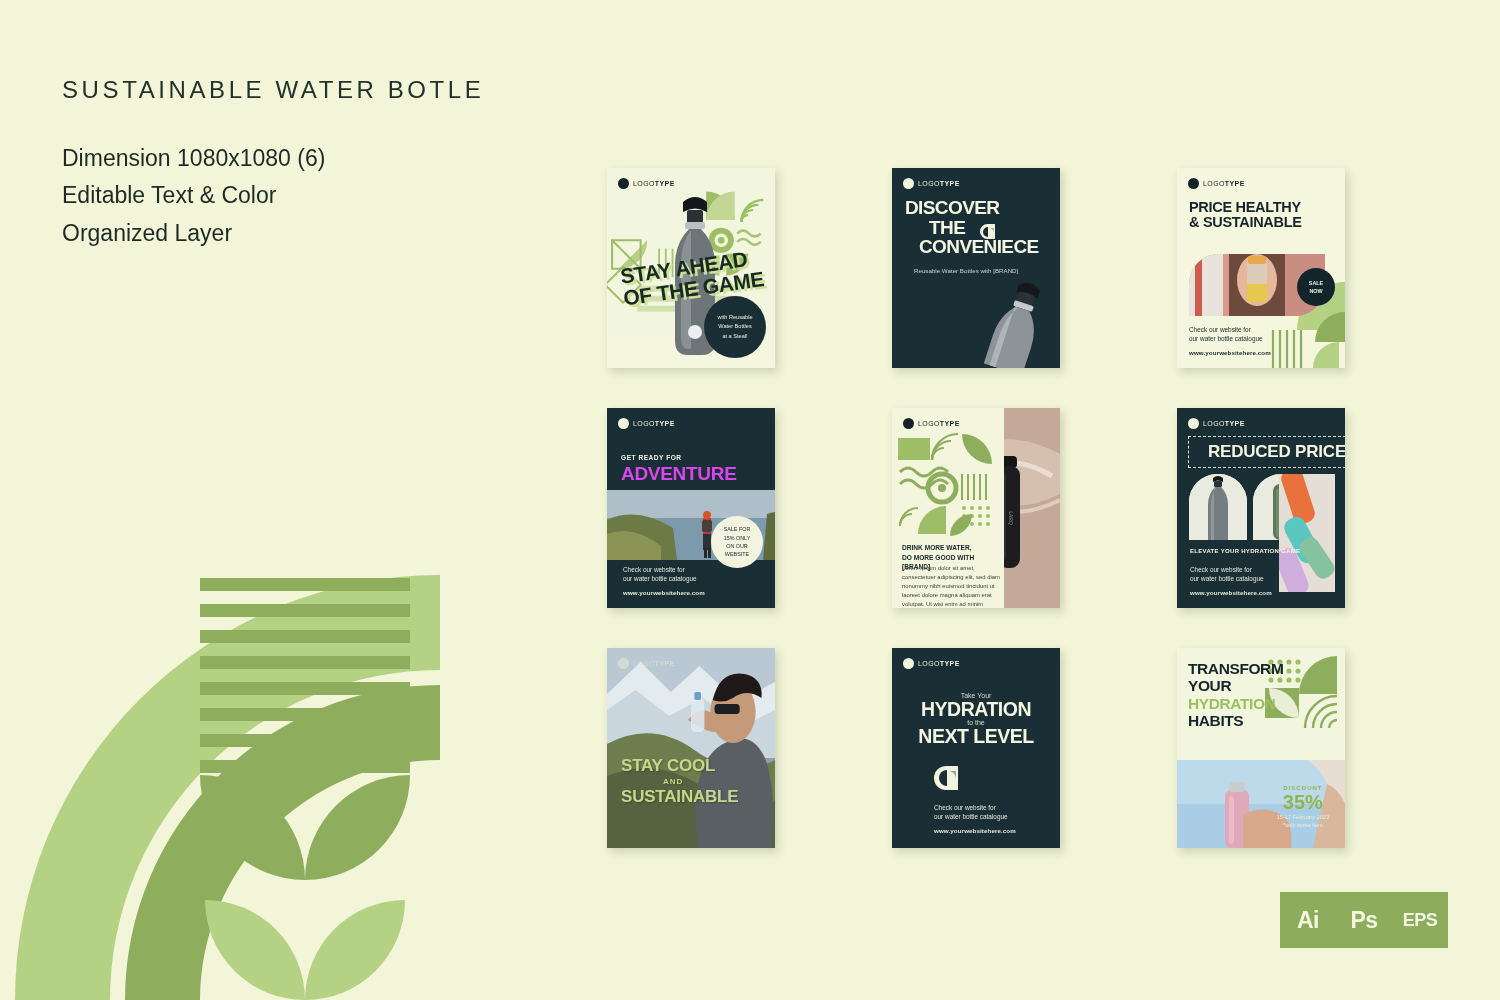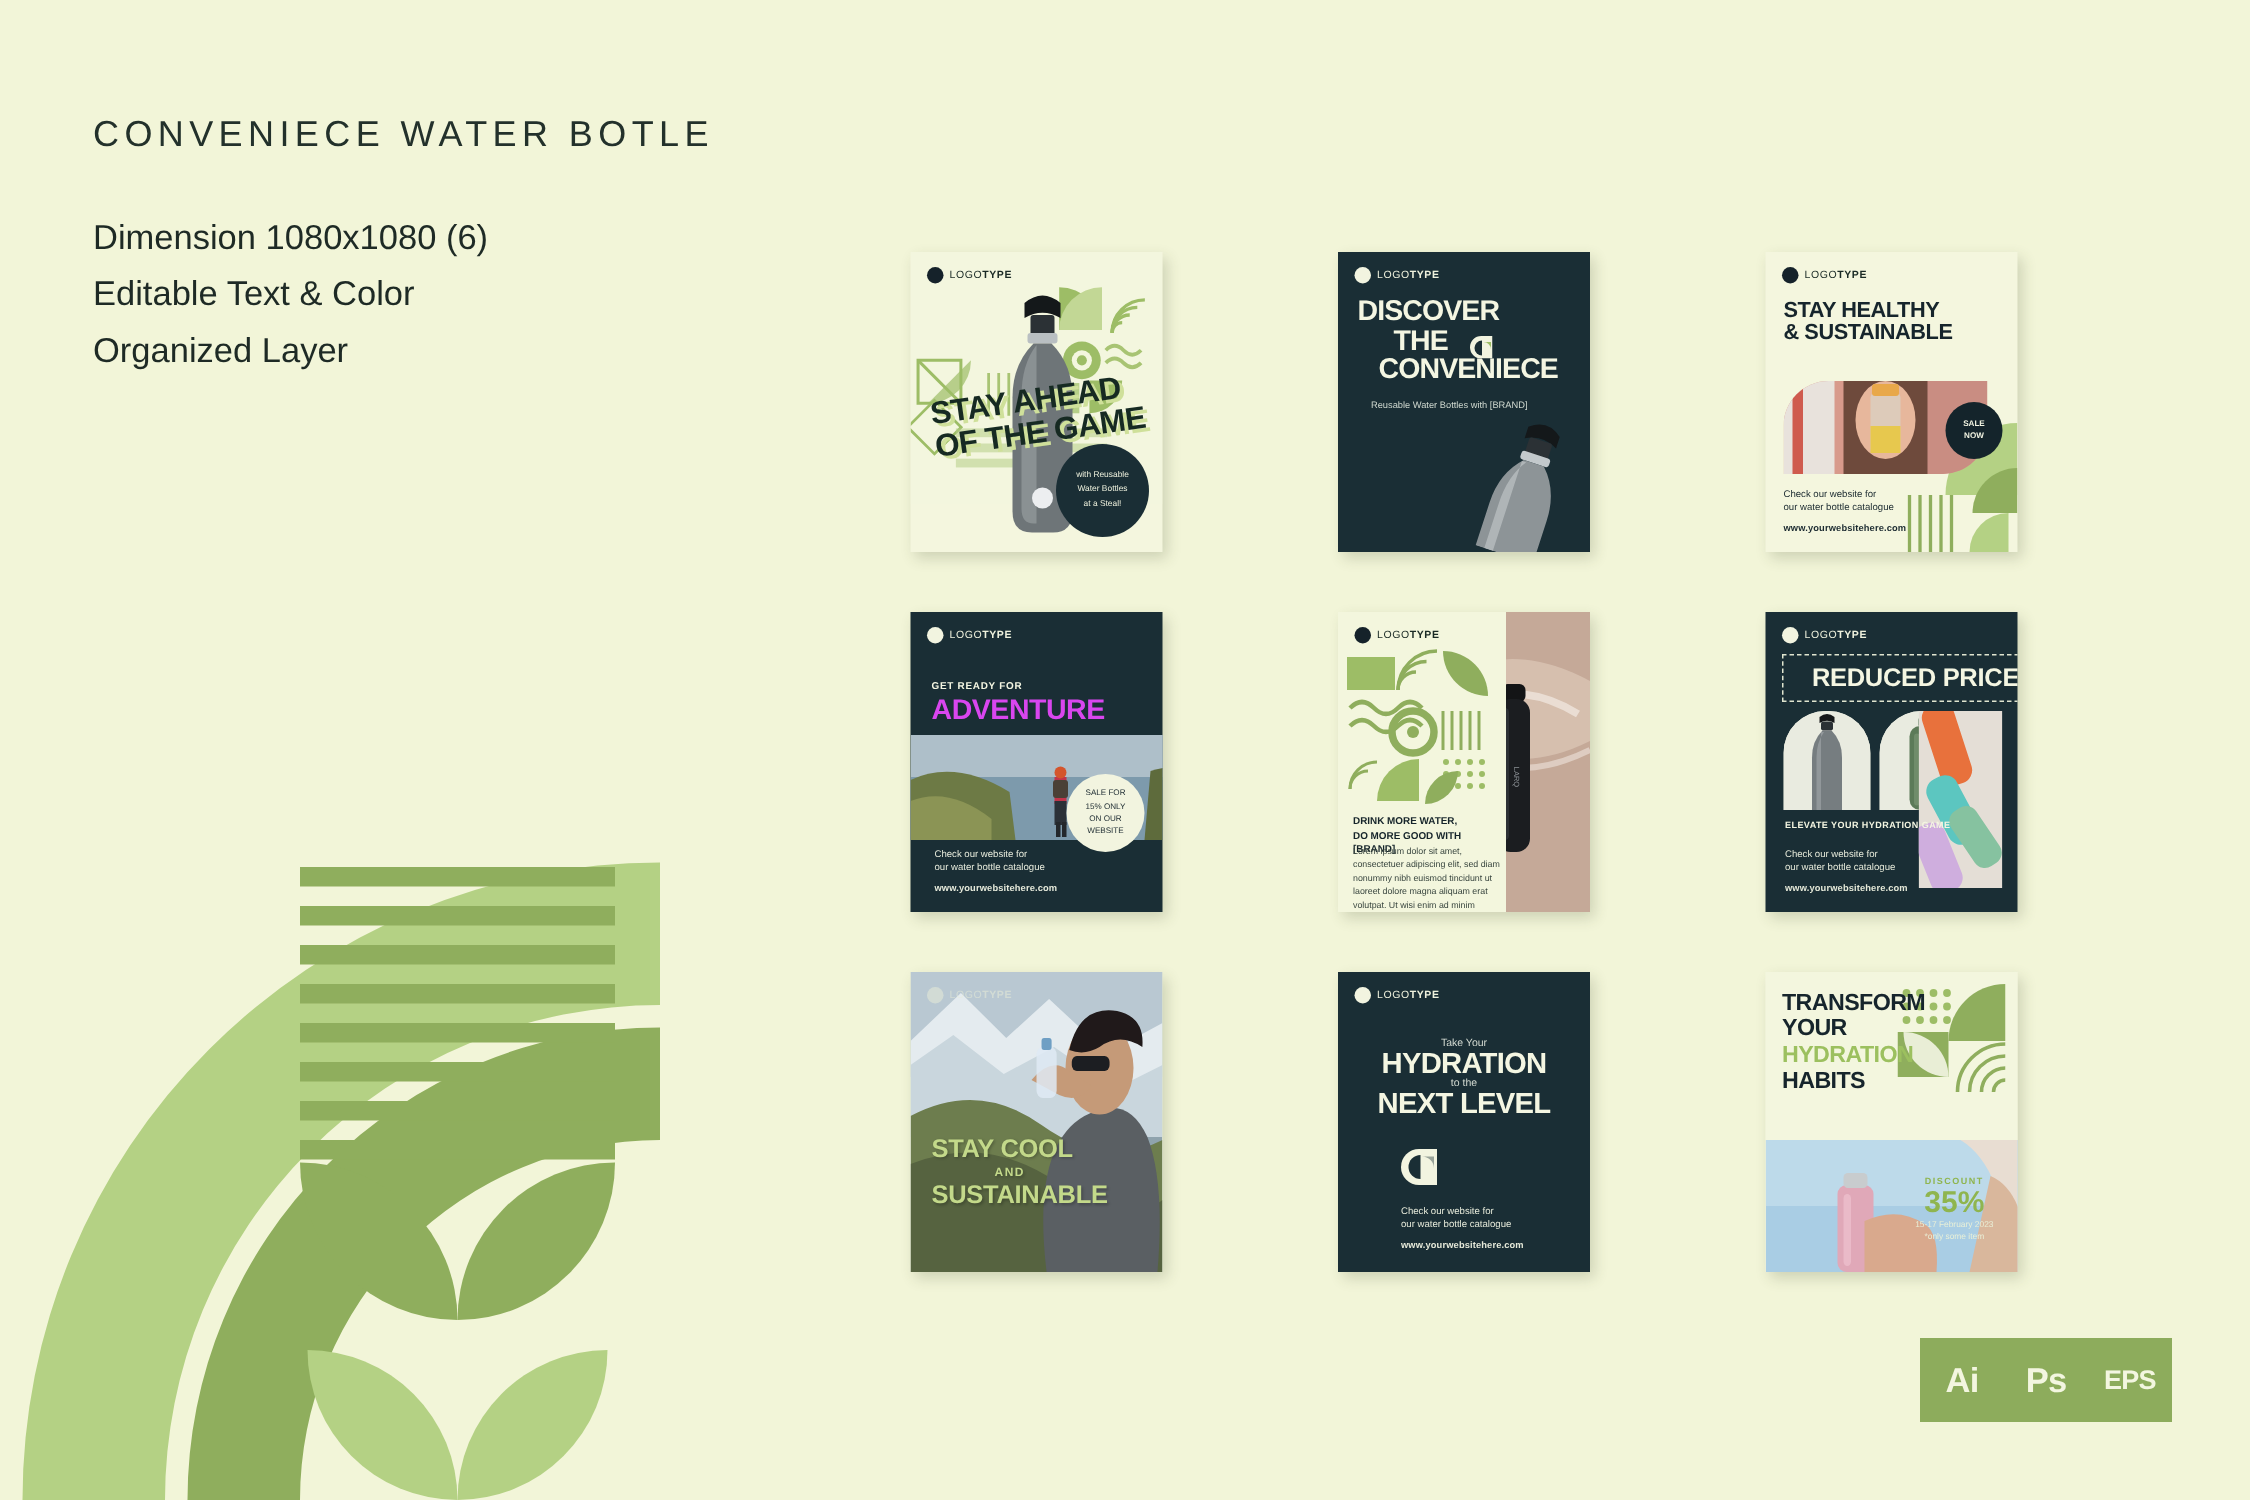--- a/index.html
+++ b/index.html
@@ -162,21 +162,21 @@
       <rect x="200" y="174" width="210" height="13"></rect>
         <rect x="200" y="200" width="210" height="13"></rect>
     </g>
     <path d="M305 320 A105 105 0 0 1 200 215 A105 105 0 0 1 305 320 Z" fill="#8fae5d"></path>
     <path d="M305 320 A105 105 0 0 0 410 215 A105 105 0 0 0 305 320 Z" fill="#8fae5d"></path>
     <path d="M305 440 A100 100 0 0 1 205 340 A100 100 0 0 1 305 440 Z" fill="#b4d184"></path>
     <path d="M305 440 A100 100 0 0 0 405 340 A100 100 0 0 0 305 440 Z" fill="#b4d184"></path>
   </svg>
 
   <div class="hdr">
-    <div class="hdr-sub">CONVENIECE WATER BOTLE</div>
+    <div class="hdr-sub">SUSTAINABLE WATER BOTLE</div>
     <div class="hdr-list">
       <div>Dimension 1080x1080 (6)</div>
       <div>Editable Text &amp; Color</div>
       <div>Organized Layer</div>
     </div>
   </div>
 
   <div class="grid">
 
     <div class="card">
@@ -295,21 +295,21 @@
               <path d="M27 48 v38"></path>
               <path d="M34 48 v38"></path>
             </g>
         <path d="M46 86 A26 26 0 0 1 72 60 V86 Z" fill="#b4d184"></path>
       </svg>
       <div class="logo">
         <span class="logo-dot"></span>
         <span class="logo-tx"><span>LOGO</span><b>TYPE</b></span>
       </div>
       <div class="c3-h hl dk">
-        <div>STAY HEALTHY</div>
+        <div>PRICE HEALTHY</div>
         <div>&amp; SUSTAINABLE</div>
       </div>
       <div class="c3-photo">
         <svg viewBox="0 0 136 62" preserveAspectRatio="none" style="width:100%;height:100%">
           <rect width="136" height="62" fill="#d89a8c"></rect>
           <rect x="0" y="0" width="34" height="62" fill="#e8e2dc"></rect>
           <rect x="6" y="0" width="7" height="62" fill="#cf5b4e"></rect>
           <rect x="92" y="0" width="44" height="62" fill="#c98d82"></rect>
           <path d="M40 0 h56 v62 h-56 Z" fill="#6e4a3c"></path>
           <ellipse cx="68" cy="26" rx="20" ry="26" fill="#e7b79c"></ellipse>

